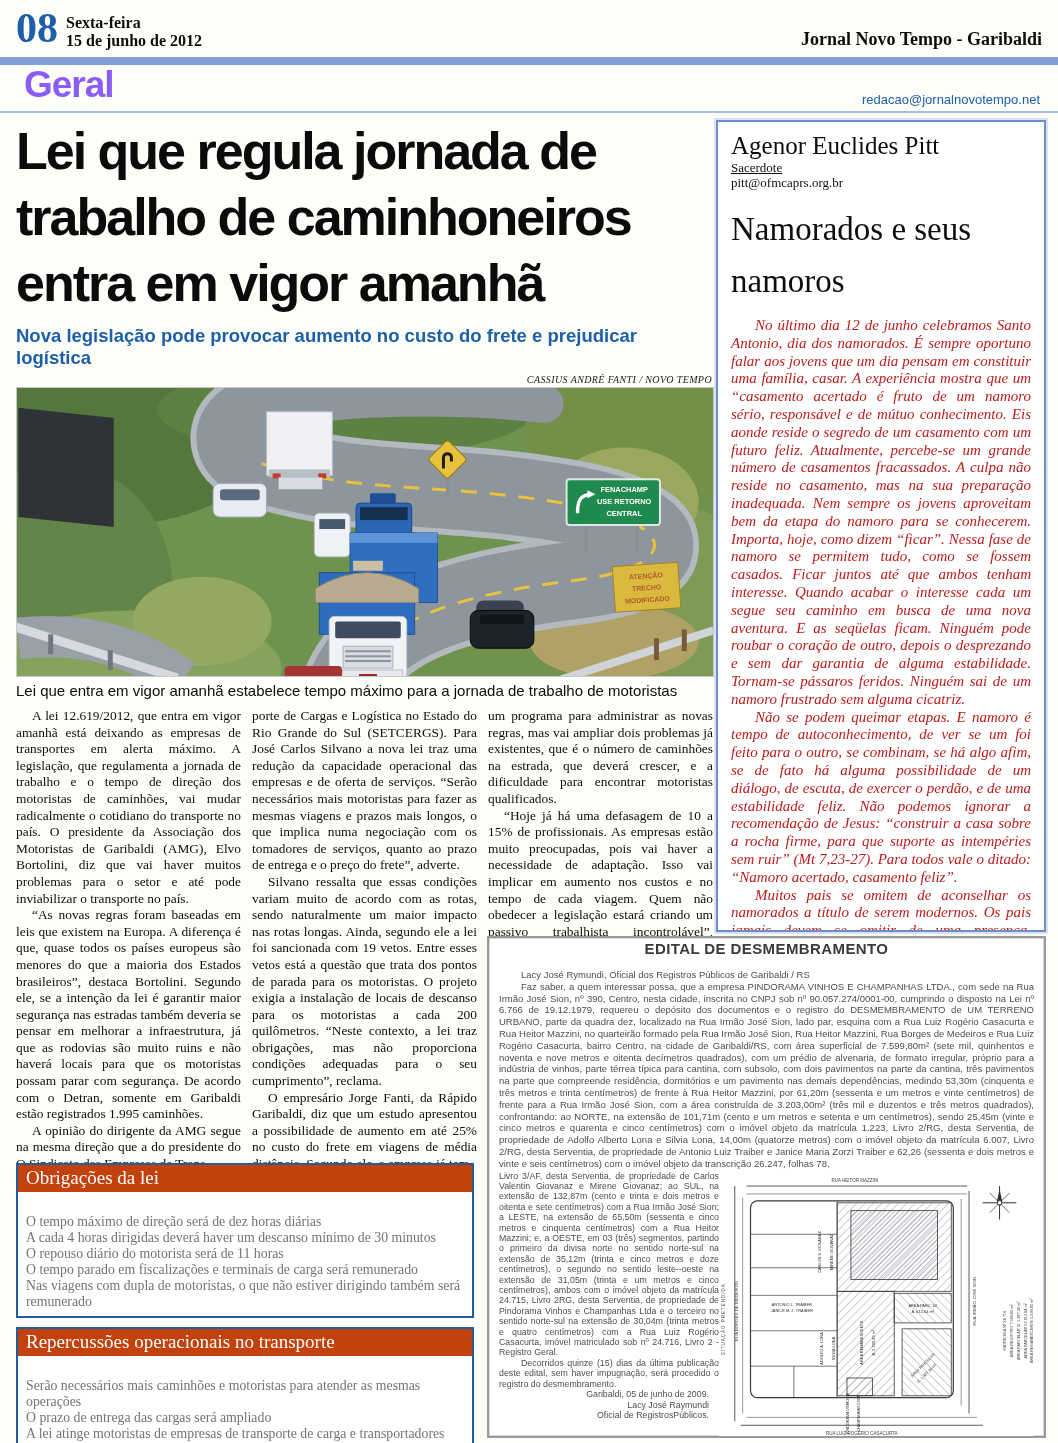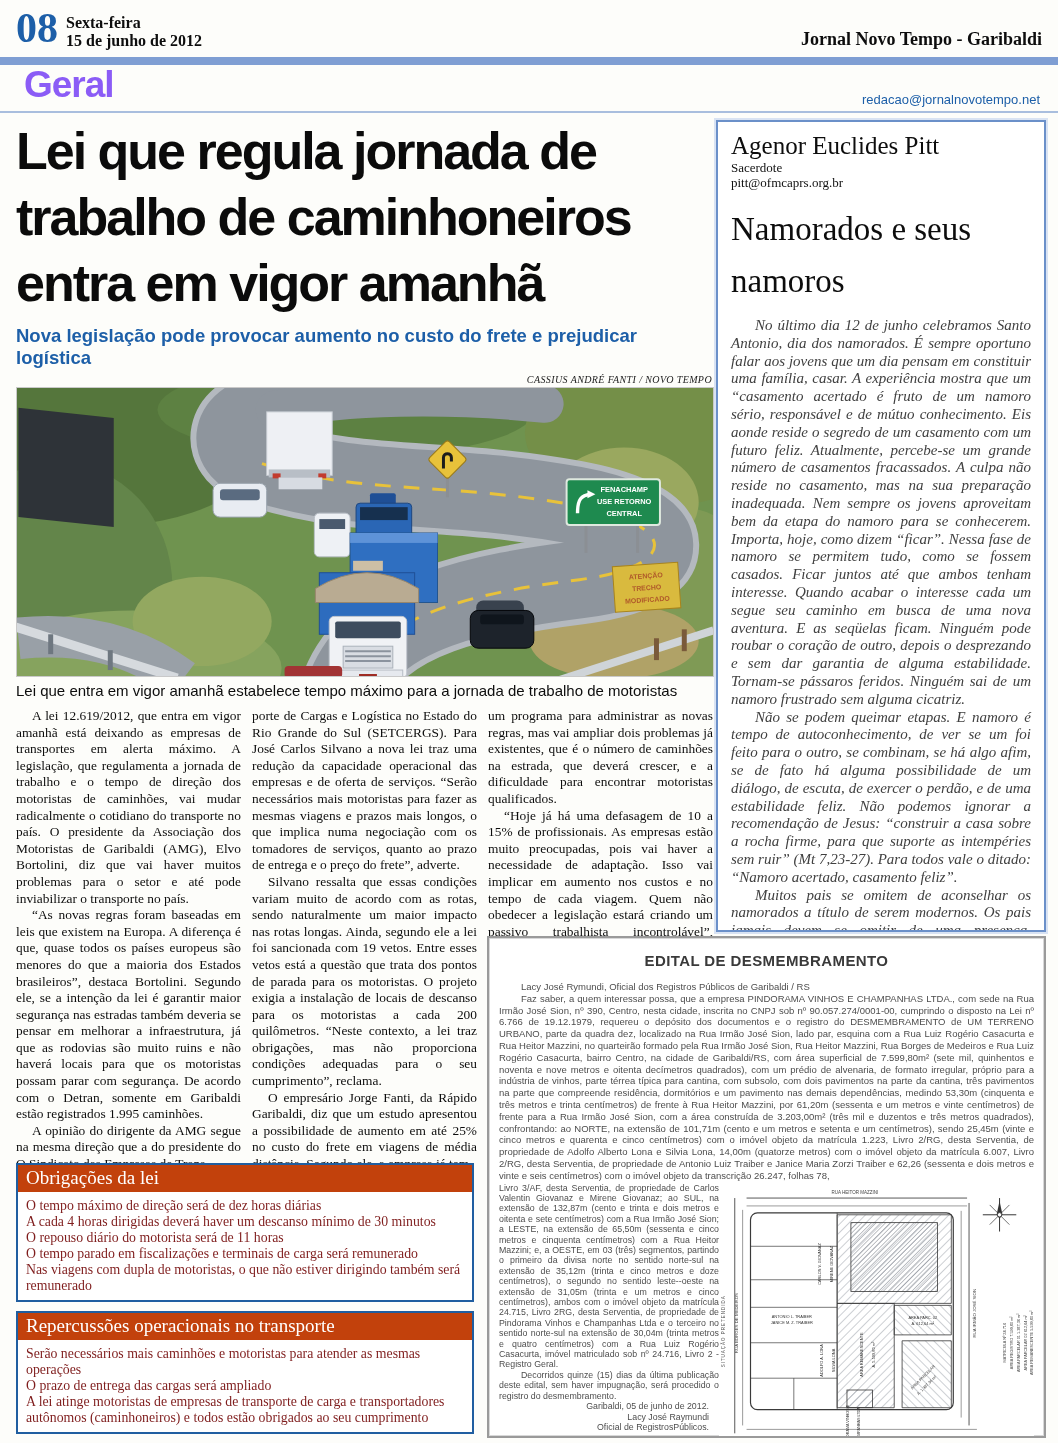--- a/index.html
+++ b/index.html
@@ -27,36 +27,36 @@
   .photo-caption{margin-top:5px;font:15px "Liberation Sans",sans-serif;color:#0d0d0d;}
   .article-cols{margin-top:9px;display:flex;gap:11px;}
   .col{width:225px;font:13.4px/16.6px "Liberation Serif",serif;text-align:justify;color:#0d0d0d;}
   .col .para{text-indent:16px;}
   .col[data-cont="true"] .para:first-child{text-indent:0;}
 
   
   .fact-boxes{position:absolute;left:16px;top:1163px;width:458px;}
   .fact-box{border:2px solid #205ea0;background:#fff;margin-bottom:9px;}
   .fact-box-title{background:#c2410c;color:#fff;font:19px/24px "Liberation Serif",serif;padding:1px 8px 2px;}
-  .fact-items{padding:6px 8px 6px;font:13.8px/16px "Liberation Serif",serif;color:#7f1d1d;}
+  .fact-items{padding:6px 8px 6px;font:13.8px/16px "Liberation Serif",serif;color:#737373;margin-top:16px;}
 
   
   .opinion-box{position:absolute;left:716px;top:120px;width:330px;height:812px;background:#fff;
     border:2px solid #6b90c9;box-shadow:0 0 0 2px #d9e3f3;box-sizing:border-box;padding:10px 13px;overflow:hidden;}
   .op-author{font:25px "Liberation Serif",serif;color:#0d0d0d;}
-  .op-role{font:13px/15px "Liberation Serif",serif;}
+  .op-role{font:13px/15px "Liberation Serif",serif;text-decoration:underline;}
   .op-email{font:13px/16px "Liberation Serif",serif;}
   .op-title{font:33px/52px "Liberation Serif",serif;margin-top:12px;color:#0d0d0d;}
   .op-body{margin-top:10px;}
-  .op-body .para{font:italic 15px/17.8px "Liberation Serif",serif;text-align:justify;text-indent:24px;color:#404040;}
+  .op-body .para{font:italic 15px/17.8px "Liberation Serif",serif;text-align:justify;text-indent:24px;color:#b91c1c;}
 
   
   .edital-box{position:absolute;left:487px;top:936px;width:559px;height:502px;background:#fff;
     border:2px solid #9a9a9a;box-shadow:0 0 0 1px #d8d8d8 inset;box-sizing:border-box;
-    padding:12px 10px;overflow:hidden;font-family:"Liberation Sans",sans-serif;color:#4d4d4d;}
+    padding:0 10px;overflow:hidden;font-family:"Liberation Sans",sans-serif;color:#4d4d4d;}
   .ed-title{text-align:center;font:bold 15px "Liberation Sans",sans-serif;color:#3a3a3a;letter-spacing:.4px;margin:2px 0 12px;}
   .ed-p{font:9.5px/11.8px "Liberation Sans",sans-serif;text-align:justify;}
   .ed-p.indent{text-indent:22px;}
   .ed-flex{display:flex;margin-top:1px;}
   .ed-left{width:222px;}
   .ed-left .ed-p{font:8.8px/10.4px "Liberation Sans",sans-serif;}
   .ed-left .ed-p.cont{text-indent:0;}
   .ed-sign{font:8.8px/10.6px "Liberation Sans",sans-serif;text-align:right;padding-right:10px;}
   .ed-map{flex:1;position:relative;}
   .ed-map svg{display:block;}
@@ -244,21 +244,21 @@
 </div>
 
 <div class="edital-box">
   <div class="ed-title">EDITAL DE DESMEMBRAMENTO</div>
   <div class="ed-p indent">Lacy José Rymundi, Oficial dos Registros Públicos de Garibaldi / RS</div>
   <div class="ed-p indent">Faz saber, a quem interessar possa, que a empresa PINDORAMA VINHOS E CHAMPANHAS LTDA., com sede na Rua Irmão José Sion, nº 390, Centro, nesta cidade, inscrita no CNPJ sob nº 90.057.274/0001-00, cumprindo o disposto na Lei nº 6.766 de 19.12.1979, requereu o depósito dos documentos e o registro do DESMEMBRAMENTO de UM TERRENO URBANO, parte da quadra dez, localizado na Rua Irmão José Sion, lado par, esquina com a Rua Luiz Rogério Casacurta e Rua Heitor Mazzini, no quarteirão formado pela Rua Irmão José Sion, Rua Heitor Mazzini, Rua Borges de Medeiros e Rua Luiz Rogério Casacurta, bairro Centro, na cidade de Garibaldi/RS, com área superficial de 7.599,80m² (sete mil, quinhentos e noventa e nove metros e oitenta decímetros quadrados), com um prédio de alvenaria, de formato irregular, próprio para a indústria de vinhos, parte térrea típica para cantina, com subsolo, com dois pavimentos na parte da cantina, três pavimentos na parte que compreende residência, dormitórios e um pavimento nas demais dependências, medindo 53,30m (cinquenta e três metros e trinta centímetros) de frente à Rua Heitor Mazzini, por 61,20m (sessenta e um metros e vinte centímetros) de frente para a Rua Irmão José Sion, com a área construída de 3.203,00m² (três mil e duzentos e três metros quadrados), confrontando: ao NORTE, na extensão de 101,71m (cento e um metros e setenta e um centímetros), sendo 25,45m (vinte e cinco metros e quarenta e cinco centímetros) com o imóvel objeto da matrícula 1.223, Livro 2/RG, desta Serventia, de propriedade de Adolfo Alberto Lona e Silvia Lona, 14,00m (quatorze metros) com o imóvel objeto da matrícula 6.007, Livro 2/RG, desta Serventia, de propriedade de Antonio Luiz Traiber e Janice Maria Zorzi Traiber e 62,26 (sessenta e dois metros e vinte e seis centímetros) com o imóvel objeto da transcrição 26.247, folhas 78,</div>
   <div class="ed-flex">
     <div class="ed-left">
       <div class="ed-p cont">Livro 3/AF, desta Serventia, de propriedade de Carlos Valentin Giovanaz e Mirene Giovanaz; ao SUL, na extensão de 132,87m (cento e trinta e dois metros e oitenta e sete centímetros) com a Rua Irmão José Sion; a LESTE, na extensão de 65,50m (sessenta e cinco metros e cinquenta centímetros) com a Rua Heitor Mazzini; e, a OESTE, em 03 (três) segmentos, partindo o primeiro da divisa norte no sentido norte-sul na extensão de 35,12m (trinta e cinco metros e doze centímetros), o segundo no sentido leste--oeste na extensão de 31,05m (trinta e um metros e cinco centímetros), ambos com o imóvel objeto da matrícula 24.715, Livro 2RG, desta Serventia, de propriedade de Pindorama Vinhos e Champanhas Ltda e o terceiro no sentido norte-sul na extensão de 30,04m (trinta metros e quatro centímetros) com a Rua Luiz Rogério Casacurta, imóvel matriculado sob nº 24.716, Livro 2 - Registro Geral.</div>
       <div class="ed-p indent">Decorridos quinze (15) dias da última publicação deste edital, sem haver impugnação, será procedido o registro do desmembramento.</div>
-      <div class="ed-sign">Garibaldi, 05 de junho de 2012.</div>
+      <div class="ed-sign">Garibaldi, 05 de junho de 2009.</div>
       <div class="ed-sign">Lacy José Raymundi</div>
       <div class="ed-sign">Oficial de RegistrosPúblicos.</div>
     </div>
     <div class="ed-map">
       <svg width="315" height="288" viewBox="0 0 320 288" xmlns="http://www.w3.org/2000/svg">
         <defs>
           <pattern id="hatch" width="6" height="6" patternUnits="userSpaceOnUse" patternTransform="rotate(45)">
             <line x1="0" y1="0" x2="0" y2="6" stroke="#9aa0a8" stroke-width="1"></line>
           </pattern>
           <pattern id="hatch2" width="3.4" height="3.4" patternUnits="userSpaceOnUse" patternTransform="rotate(45)">

